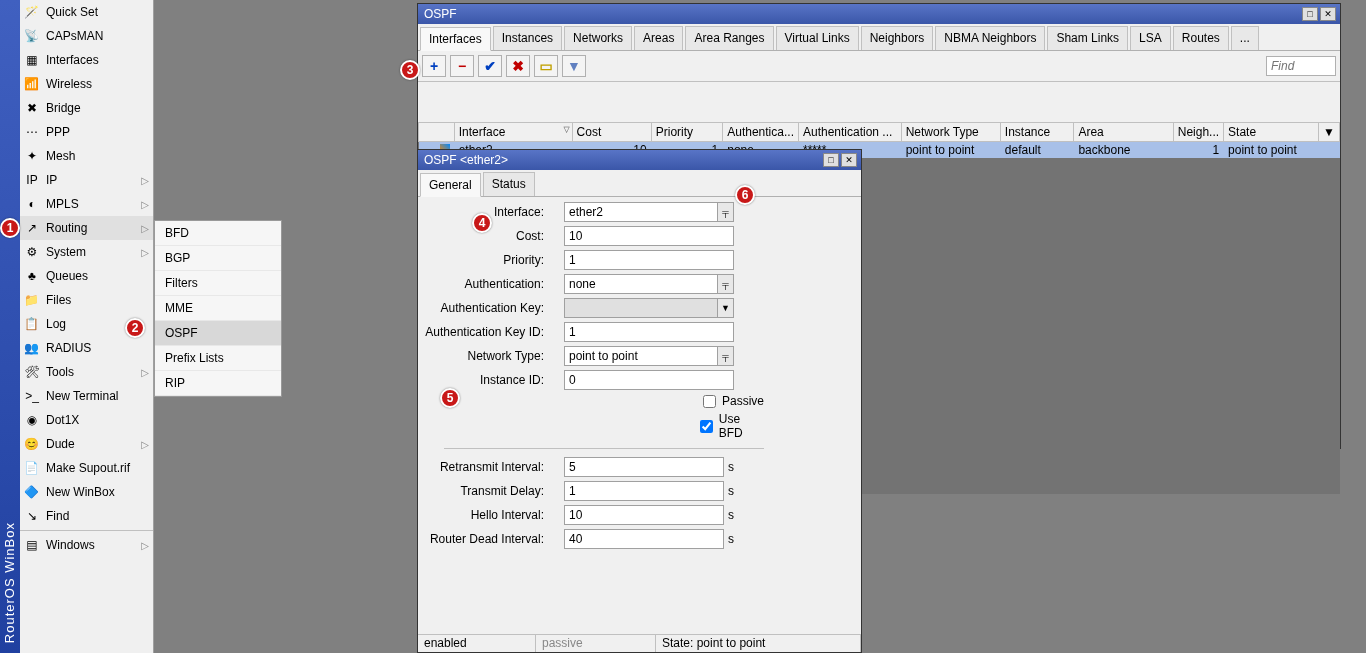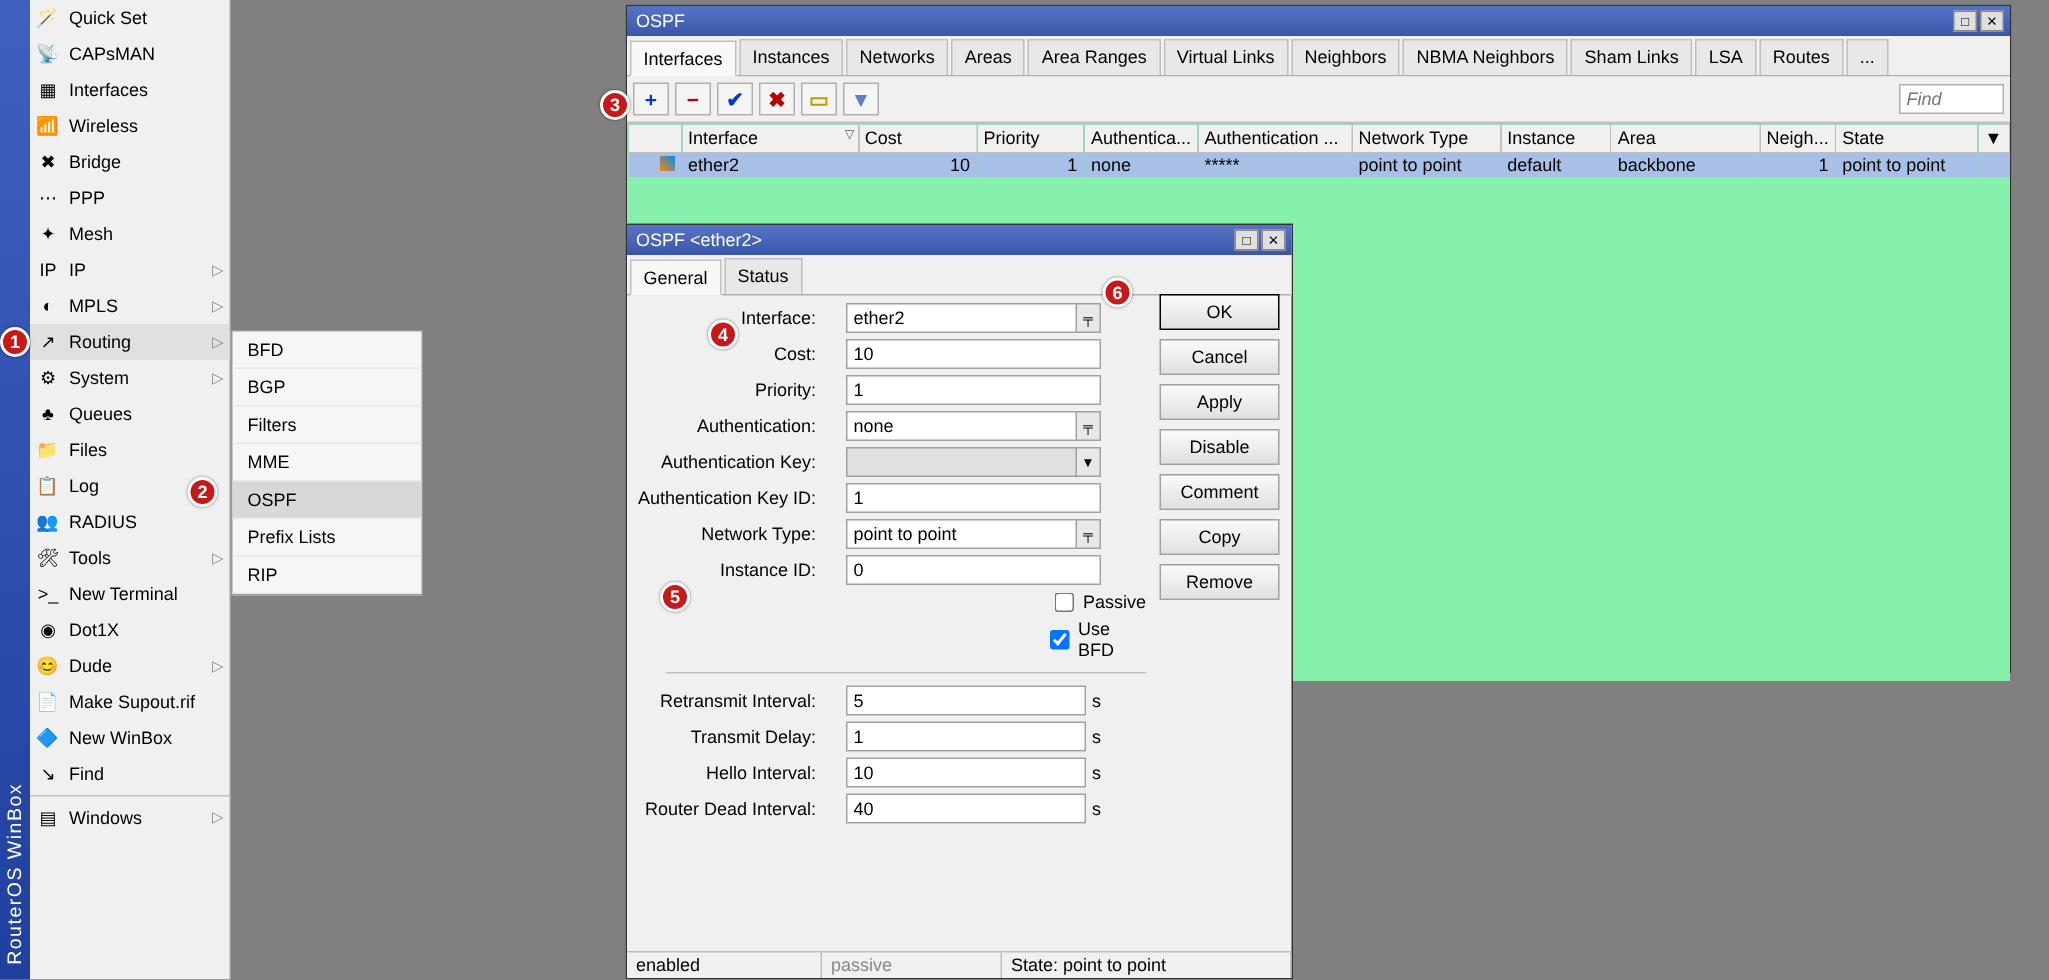--- a/index.html
+++ b/index.html
@@ -44,21 +44,21 @@
 .tbtn.filter { color: #6080C0; font-weight: normal;}
 .toolbar .spacer { flex: 1; }
 .find-box { width: 70px; height: 20px; border: 1px solid #B0B0B0; background: #fff; padding: 0 4px; font-style: italic; color: #3b82f6;}
 
 
 .tbl { width: 100%; border-collapse: collapse; }
 .tbl th { background: #F0F0F0; border: 1px solid #C0C0C0; text-align: left; padding: 2px 4px; font-weight: normal; height: 18px; position: relative;}
 .tbl td { border-right: 1px solid transparent; padding: 1px 4px; height: 16px; }
 .tbl tr.selected td { background: #A8C0E8; }
 .tbl .ralign { text-align: right; }
-.tbl-body { background: #86efac; height: 372px; overflow: auto; }
+.tbl-body { background: #737373; height: 372px; overflow: auto; margin-top: 40px; }
 .col-sortarrow { position: absolute; right: 2px; top: 2px; font-size:8px; color:#555;}
 
 
 .dialog { position: absolute; left: 417px; top: 149px; width: 445px; height: 504px; background: #F0F0F0; border: 1px solid #333; z-index: 10; }
 .form-row { display: flex; align-items: center; margin: 4px 0; }
 .form-row label { width: 140px; text-align: right; padding-right: 20px; }
 .form-row .input-wrap { width: 170px; display: flex; }
 .form-row input[type=text] { width: 100%; height: 20px; border: 1px solid #A0A0A0; padding: 0 4px; background: #fff;}
 .form-row .combo-btn { width: 18px; height: 20px; border: 1px solid #A0A0A0; border-left: none; background: #E8E8E8; display: inline-flex; align-items: center; justify-content: center; font-size: 9px; cursor: pointer;}
 .form-row .unit { margin-left: 4px; }
@@ -368,32 +368,23 @@
     </div>
     <div class="form-row">
       <label>Router Dead Interval:</label>
       <div class="input-wrap" style="width:160px">
           <input type="text" value="40" style="">
         </div>
       <span class="unit">s</span>
     </div>
   </div>
 
-  <div class="btn-col">
-    <button class="dlg-btn default">OK</button>
-    <button class="dlg-btn">Cancel</button>
-    <button class="dlg-btn">Apply</button>
-    <button class="dlg-btn">Disable</button>
-    <button class="dlg-btn">Comment</button>
-    <button class="dlg-btn">Copy</button>
-    <button class="dlg-btn">Remove</button>
-  </div>
 
   <div class="status-bar">
-    <div class="status-cell dark" style="width:130px">enabled</div>
+    <div class="status-cell dark" style="width:118px">enabled</div>
     <div class="status-cell" style="width:120px">passive</div>
     <div class="status-cell dark" style="flex:1">State: point to point</div>
   </div>
 </div>
 
 <div class="anno" style="left:0px; top:218px">1</div>
 <div class="anno" style="left:125px; top:318px">2</div>
 <div class="anno" style="left:400px; top:60px">3</div>
 <div class="anno" style="left:472px; top:213px">4</div>
 <div class="anno" style="left:440px; top:388px">5</div>

